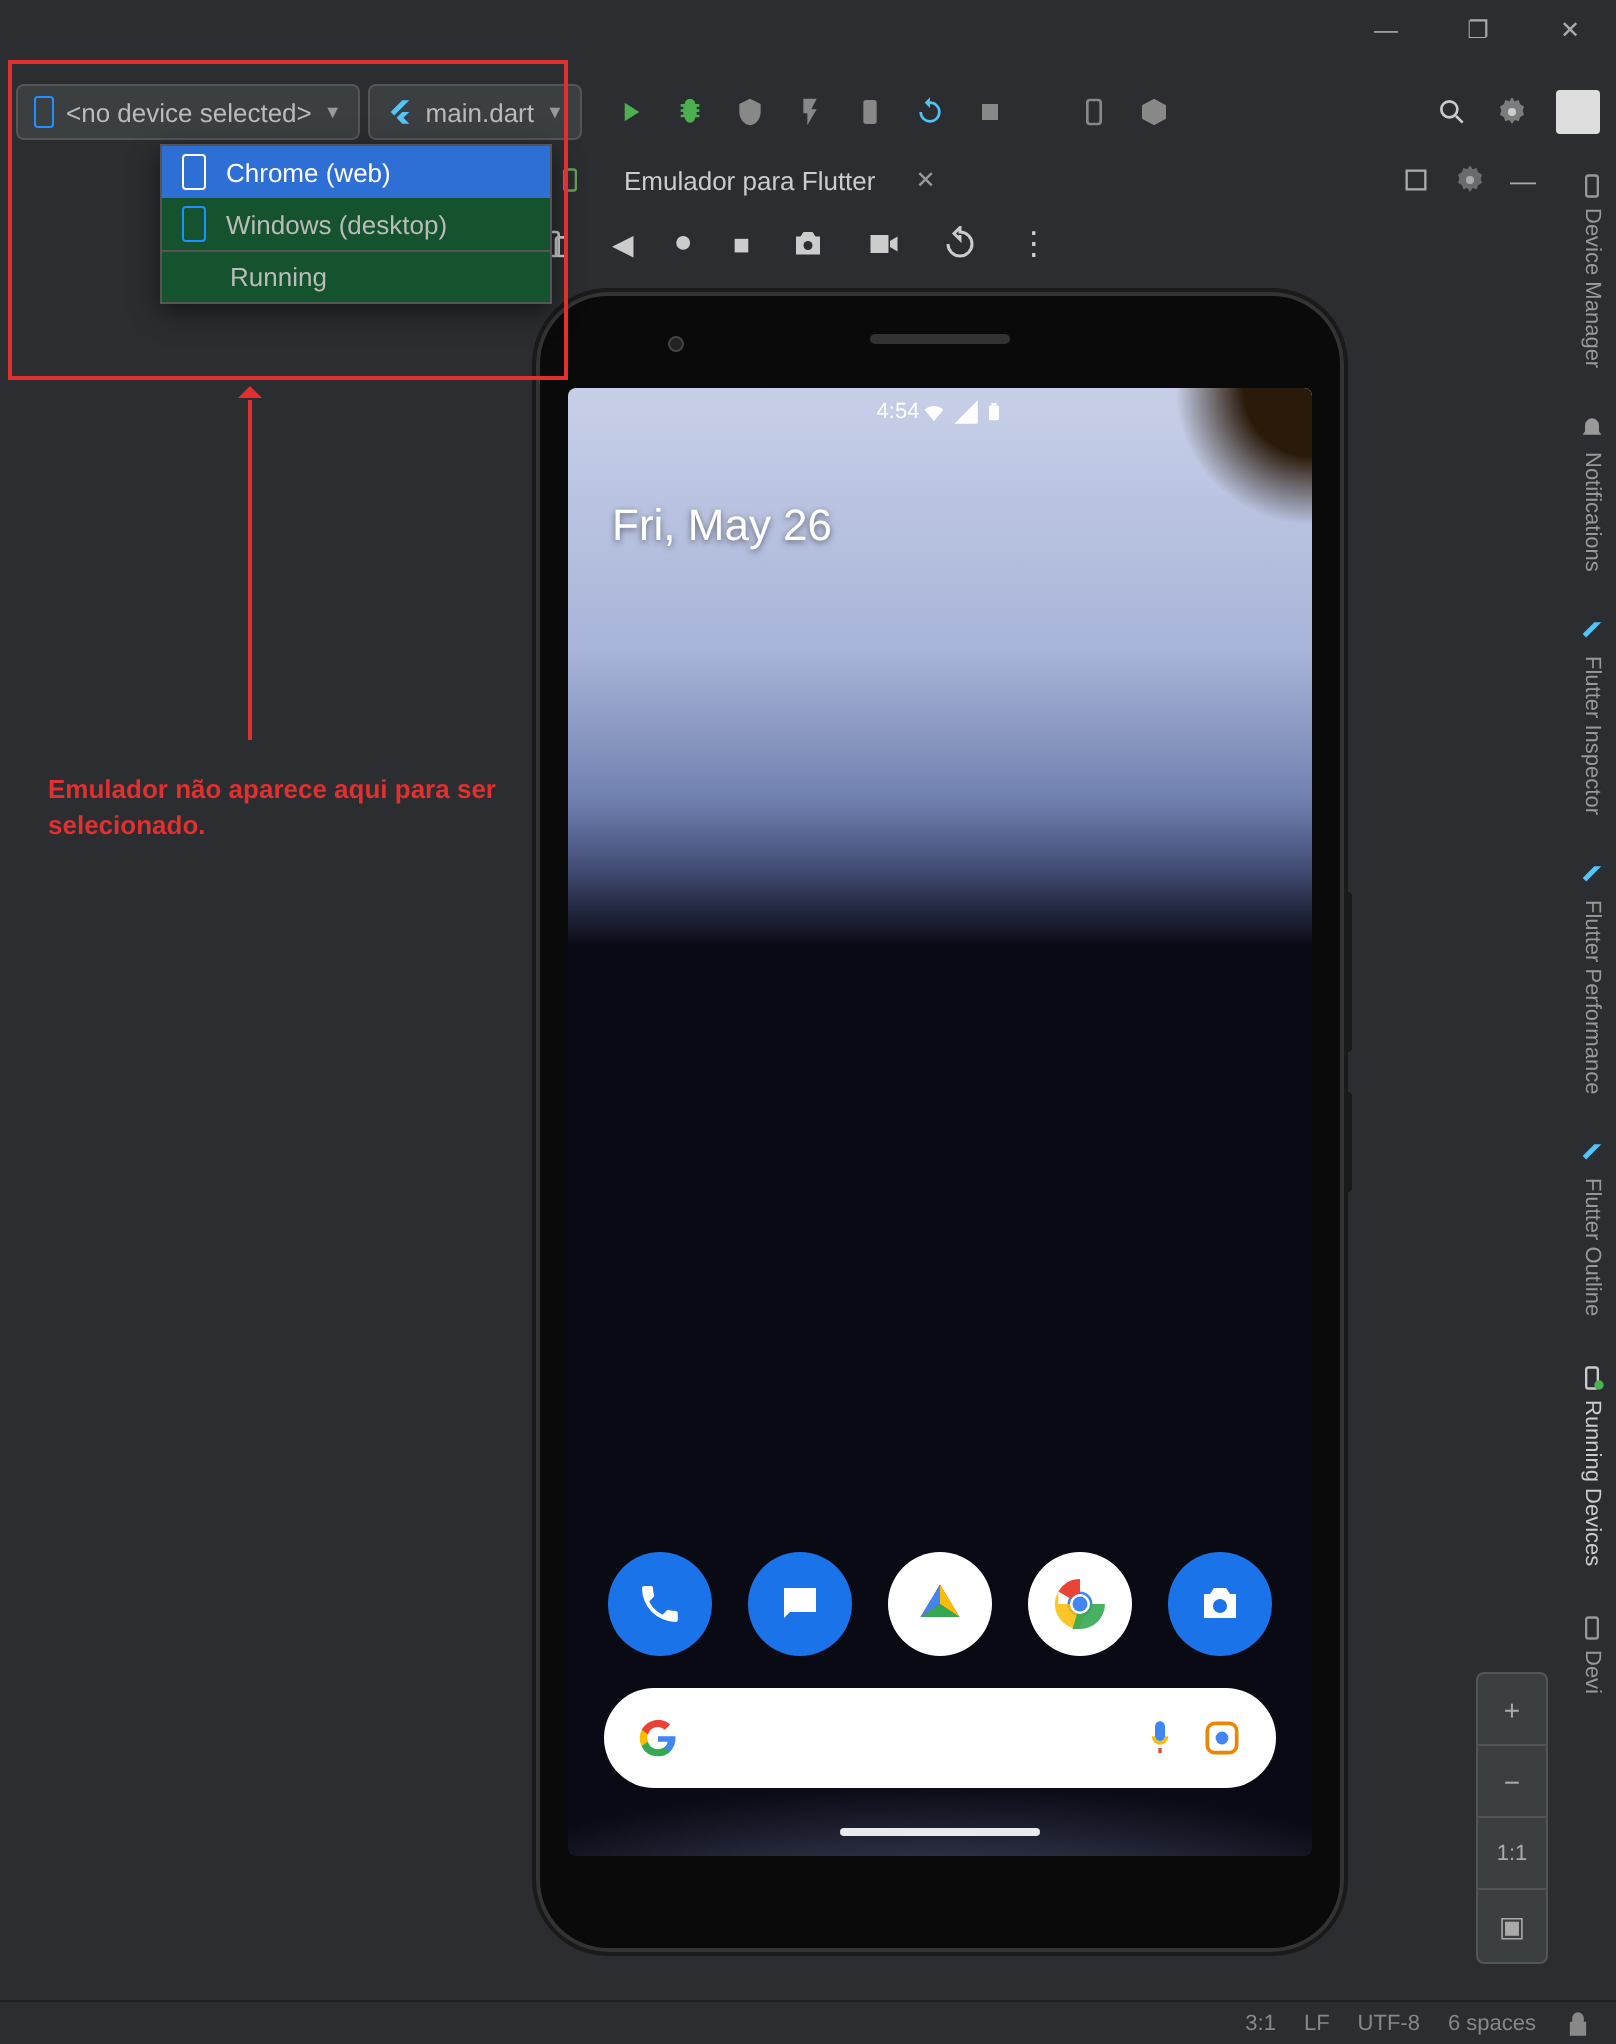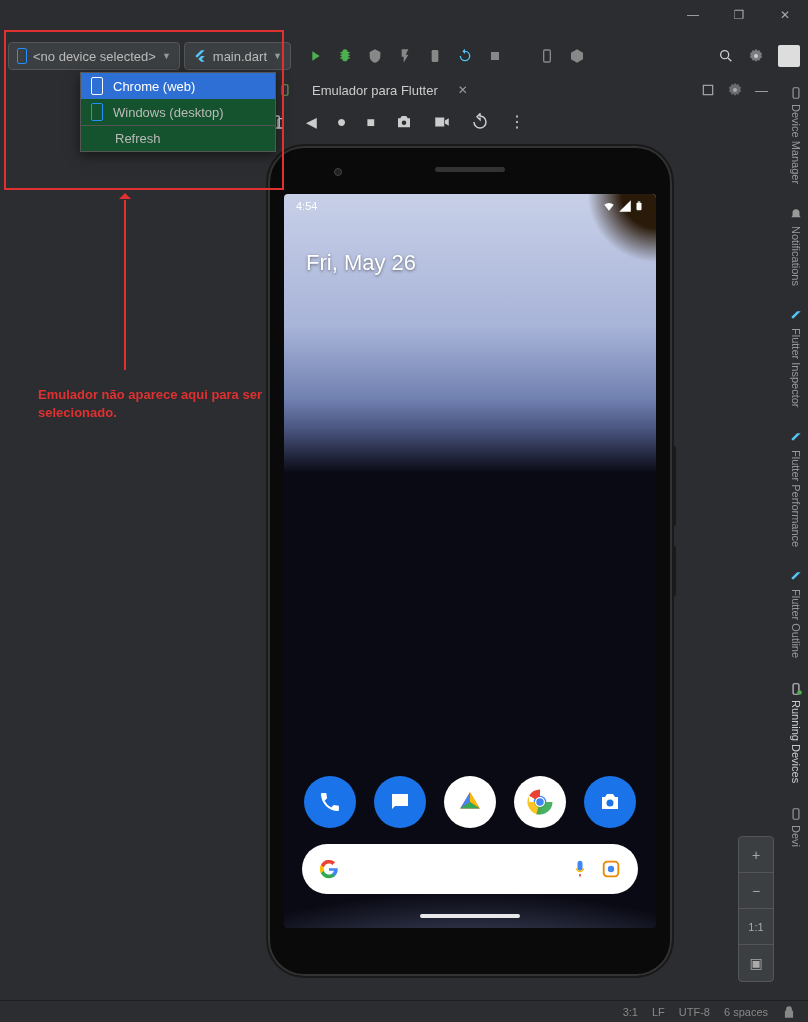--- a/index.html
+++ b/index.html
@@ -139,21 +139,21 @@
   }
   .arrow::before {
     content: '';
     position: absolute; top: -1px; left: -5px;
     border: 6px solid transparent;
     border-bottom-color: #e03030;
     transform: translateY(-100%);
   }
   .annotation {
     position: absolute;
-    left: 38px; top: 386px;
+    left: 24px; top: 386px;
     width: 240px;
     color: #e03030;
     font-size: 13px;
     font-weight: 600;
     line-height: 1.4;
     z-index: 30;
   }
 
   
   .phone-wrap {
@@ -179,21 +179,21 @@
     border: 1px solid #444;
   }
   .screen {
     position: absolute; top: 48px; left: 16px; right: 16px; bottom: 48px;
     background: #0a0a14;
     border-radius: 4px;
     overflow: hidden;
   }
   .statusbar {
     height: 24px;
-    display: flex; align-items: center; justify-content: space-between;
+    display: flex; align-items: center; justify-content: center;
     padding: 0 12px;
     color: #fff; font-size: 11px; font-weight: 500;
     position: relative; z-index: 2;
   }
   .statusbar .r { display: flex; gap: 2px; align-items: center; }
 
   .wallpaper {
     position: absolute; inset: 0;
     background: linear-gradient(180deg, #c8d0e8 0%, #a8b4d8 18%, #7080b0 28%, #4a5580 32%, #0a0a14 38%);
   }
@@ -353,21 +353,21 @@
 <div class="dropdown">
   <div class="item selected">
     <span class="dev-ico"></span>
     <span>Chrome (web)</span>
   </div>
   <div class="item">
     <span class="dev-ico"></span>
     <span>Windows (desktop)</span>
   </div>
   <div class="item refresh">
-    <span>Refresh</span>
+    <span>Running</span>
   </div>
 </div>
 
 <div class="tabs">
   <div class="tab">
     <svg width="14" height="14" viewBox="0 0 24 24">
         <rect fill="none" stroke="#6a9955" stroke-width="2" x="7" y="3" width="10" height="18" rx="2"></rect>
       </svg>
     <span>Emulador para Flutter</span>
     <span class="close">✕</span>

